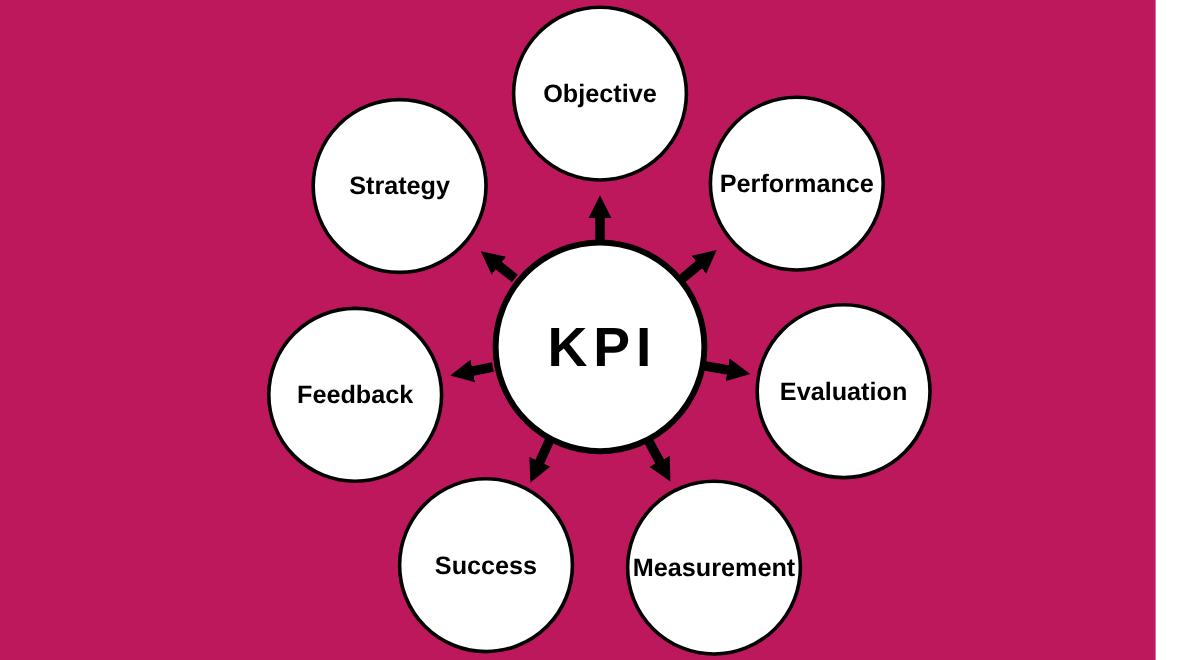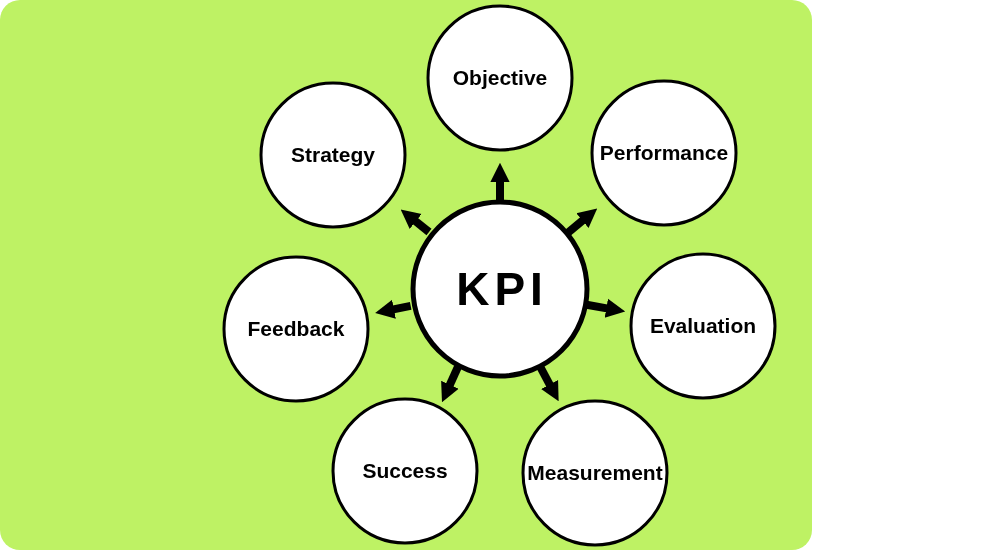--- a/index.html
+++ b/index.html
@@ -1,27 +1,26 @@
 <!DOCTYPE html>
 <html><head>
   <meta charset="utf-8">
   <style>
     html, body {
       margin: 0;
       padding: 0;
       background: #ffffff;
     }
     .stage {
-      width: 812px;
+      width: 963px;
       height: 550px;
-      background: #bef264;
+      background: #be185d;
       position: relative;
       overflow: hidden;
       font-family: "Liberation Sans", sans-serif;
-      border-radius: 20px;
     }
     svg {
       display: block;
     }
     .node-circle {
       fill: #ffffff;
       stroke: #000000;
       stroke-width: 3;
     }
     .center-circle {

